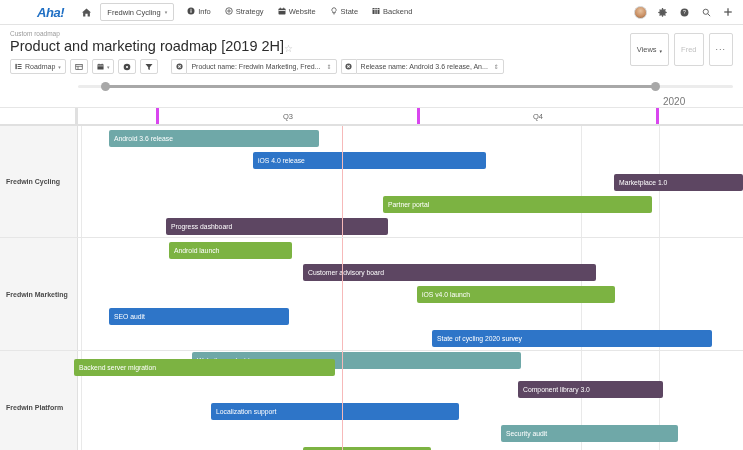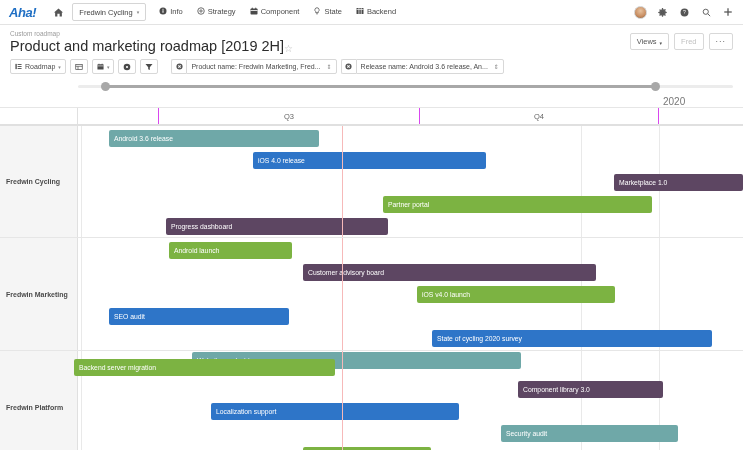--- a/index.html
+++ b/index.html
@@ -19,20 +19,21 @@
     display: flex;
     align-items: stretch;
     position: relative;
   }
   .logo {
     display: flex; align-items: center;
     padding: 0 10px 0 9px;
     font-size: 13px; font-weight: bold;
     color: #1f6fc4; letter-spacing: -0.4px;
     font-style: italic;
+    margin-left: 28px;
   }
   .nav-home {
     display: flex; align-items: center; justify-content: center;
     width: 24px; color: #555;
   }
   .proj-select {
     display: flex; align-items: center; gap: 4px;
     margin: 3px 6px 3px 2px; padding: 0 6px;
     border: 1px solid #d5d5d5; border-radius: 2px;
     font-size: 7.5px; color: #444; background: #fff;
@@ -77,21 +78,21 @@
     font-size: 7.5px; padding: 4px 8px;
     border-radius: 2px; white-space: nowrap;
   }
   .title-right {
     position: absolute; right: 10px; top: 8px;
     display: flex; align-items: center; gap: 5px;
   }
   .btn-ghost {
     border: 1px solid #d8d8d8; border-radius: 2px;
     background: #fff; font-size: 7.5px; color: #555;
-    padding: 3px 6px; display: flex; align-items: flex-end; gap: 3px;
+    padding: 11px 6px; display: flex; align-items: flex-end; gap: 3px;
     white-space: nowrap;
   }
   .btn-ghost.disabled { color: #c2c2c2; }
 
   
   .toolbar {
     display: flex; align-items: center; gap: 4px;
     padding: 5px 10px 5px 10px;
   }
   .tb-btn {
@@ -144,21 +145,21 @@
   }
   .year-label {
     position: absolute; left: 663px; top: 2px;
     font-size: 10px; color: #777;
   }
   .tl-q-row {
     height: 17px; display: flex; position: relative;
     border-bottom: 1px solid #e0e0e0; background: #fff;
   }
   .q-cell {
-    border-right: 1px solid #d946ef;
+    border-right: 3px solid #d946ef;
     display: flex; align-items: center; justify-content: center;
     font-size: 7.5px; color: #666;
   }
 
   
   .chart {
     position: relative;
     height: 339px;
     border-top: 1px solid #e0e0e0;
   }
@@ -238,21 +239,21 @@
 
   <div class="nav-tab">
     <span>
       <svg width="8" height="8" viewBox="0 0 16 16" fill="currentColor">
           <rect x="1" y="3" width="14" height="12" rx="1.5"></rect>
           <rect x="1" y="6" width="14" height="1.6" fill="#fff"></rect>
           <rect x="3.5" y="1" width="2" height="3.4" rx="1"></rect>
           <rect x="10.5" y="1" width="2" height="3.4" rx="1"></rect>
         </svg>
     </span>
-    <span>Component</span>
+    <span>Website</span>
   </div>
 
   <div class="nav-tab">
     <span>
       <svg width="8" height="8" viewBox="0 0 16 16" fill="none" stroke="currentColor" stroke-width="1.5">
           <path d="M8 1.5a4.3 4.3 0 0 0-2.6 7.7v2.1h5.2V9.2A4.3 4.3 0 0 0 8 1.5z"></path>
           <path d="M6.3 13.6h3.4"></path>
         </svg>
     </span>
     <span>State</span>

